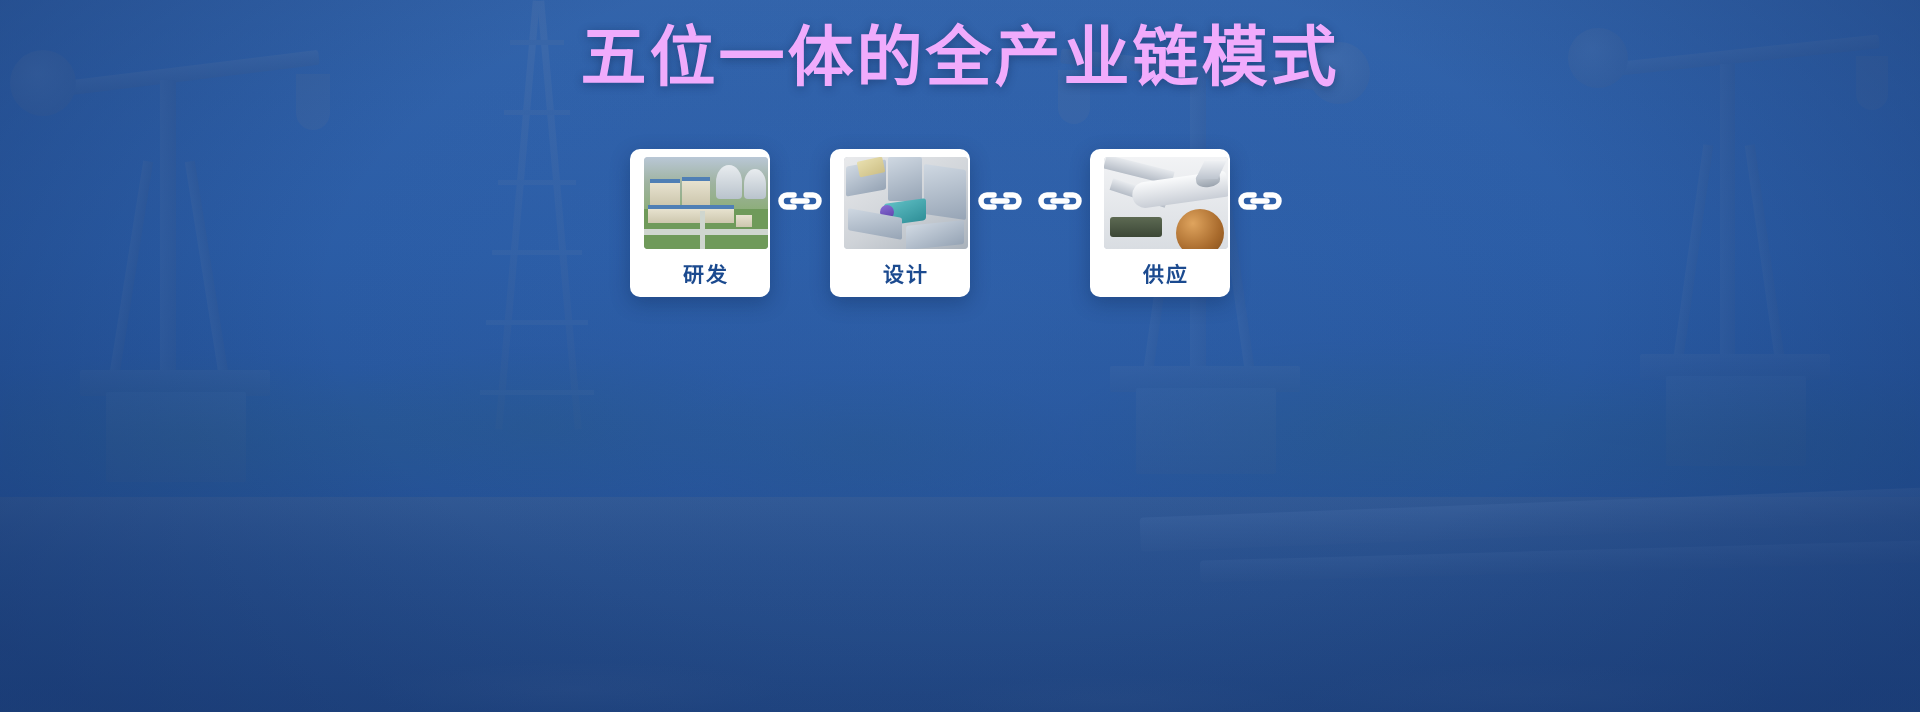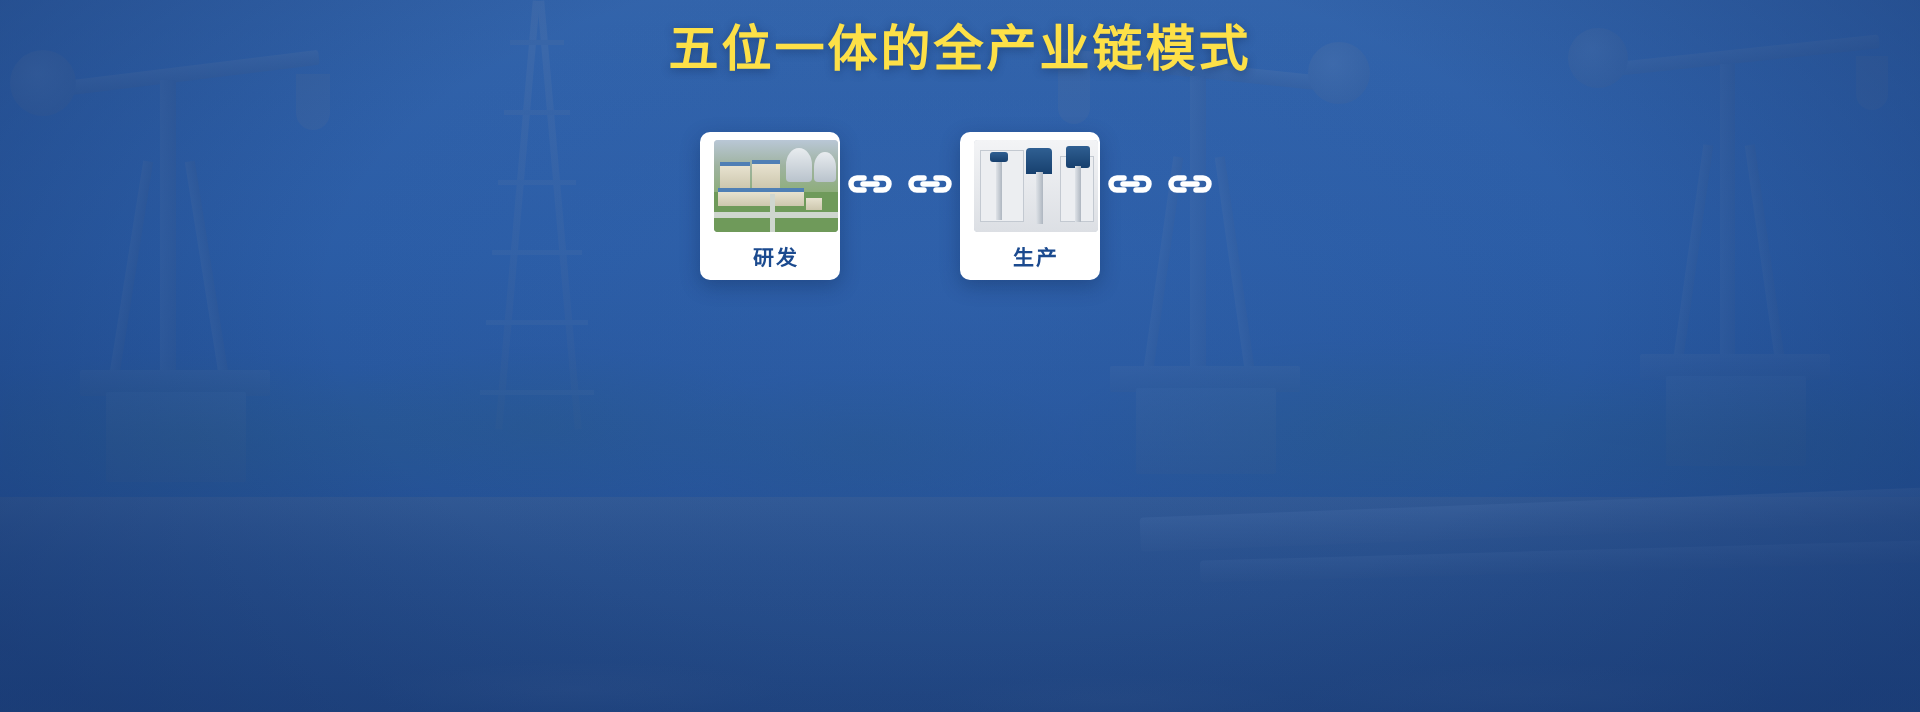--- a/index.html
+++ b/index.html
@@ -157,23 +157,23 @@
     font-size:26px;
     font-weight:bold;
     color:#ffffff;
     letter-spacing:2px;
     text-shadow:0 1px 5px rgba(10,30,70,.45);
     white-space:nowrap;
   }
 
   .main-title {
     margin-top:22px;
-    font-size:50px;
+    font-size:66px;
     font-weight:bold;
-    color:#fde047;
+    color:#f0abfc;
     letter-spacing:3px;
     line-height:1.08;
     text-shadow:0 2px 10px rgba(10,30,70,.40);
     white-space:nowrap;
   }
 
   
   .chain {
     margin-top:56px;
     display:flex;
@@ -350,57 +350,71 @@
       <div class="link-icon">
         <svg width="48" height="28" viewBox="0 0 48 28" aria-hidden="true">
           <g fill="none" stroke="#ffffff" stroke-width="5.5" stroke-linecap="round">
             <path d="M18 8 H11 a6 6 0 0 0 0 12 H18"></path>
             <path d="M30 8 H37 a6 6 0 0 1 0 12 H30"></path>
             <path d="M17 14 H31"></path>
           </g>
         </svg>
       </div>
 
+      <div class="card">
+        <div class="card-thumb">
+          <div class="thumb-cad">
+            <div class="blk" style="left:2px;  top:6px;  width:40px; height:30px; transform:skewY(-10deg);"></div>
+            <div class="yellow" style="left:14px; top:2px;  width:26px; height:16px; transform:rotate(-12deg);"></div>
+            <div class="blk" style="left:44px; top:0px;  width:34px; height:44px;"></div>
+            <div class="blk" style="left:80px; top:10px; width:42px; height:50px; transform:skewY(8deg);"></div>
+            <div class="teal" style="left:40px; top:44px; width:42px; height:22px; transform:skewY(-8deg);"></div>
+            <div class="purple" style="left:36px; top:48px; width:14px; height:14px;"></div>
+            <div class="blk" style="left:4px;  top:56px; width:54px; height:22px; transform:skewY(10deg);"></div>
+            <div class="blk" style="left:62px; top:66px; width:58px; height:24px; transform:skewY(-6deg);"></div>
+          </div>
+        </div>
+        <div class="card-label">设计</div>
+      </div>
 
       <div class="link-icon">
         <svg width="48" height="28" viewBox="0 0 48 28" aria-hidden="true">
           <g fill="none" stroke="#ffffff" stroke-width="5.5" stroke-linecap="round">
             <path d="M18 8 H11 a6 6 0 0 0 0 12 H18"></path>
             <path d="M30 8 H37 a6 6 0 0 1 0 12 H30"></path>
             <path d="M17 14 H31"></path>
           </g>
         </svg>
       </div>
 
-      <div class="card">
-        <div class="card-thumb">
-          <div class="thumb-prod">
-            <div class="plate" style="left:6px;  top:10px; width:44px; height:72px;"></div>
-            <div class="plate" style="left:86px; top:16px; width:34px; height:66px;"></div>
-            <div class="navy" style="left:52px; top:8px;  width:26px; height:26px; border-radius:4px 4px 0 0;"></div>
-            <div class="stem" style="left:62px; top:32px; width:7px;  height:52px;"></div>
-            <div class="navy" style="left:92px; top:6px;  width:24px; height:22px;"></div>
-            <div class="stem" style="left:101px;top:26px; width:6px;  height:56px;"></div>
-            <div class="stem" style="left:22px; top:18px; width:6px;  height:62px;"></div>
-            <div class="navy" style="left:16px; top:12px; width:18px; height:10px;"></div>
-          </div>
-        </div>
-        <div class="card-label">生产</div>
-      </div>
 
       <div class="link-icon">
         <svg width="48" height="28" viewBox="0 0 48 28" aria-hidden="true">
           <g fill="none" stroke="#ffffff" stroke-width="5.5" stroke-linecap="round">
             <path d="M18 8 H11 a6 6 0 0 0 0 12 H18"></path>
             <path d="M30 8 H37 a6 6 0 0 1 0 12 H30"></path>
             <path d="M17 14 H31"></path>
           </g>
         </svg>
       </div>
 
+      <div class="card">
+        <div class="card-thumb">
+          <div class="thumb-supply">
+            <div class="wing" style="left:0px;  top:6px;  width:70px; height:14px; transform:rotate(14deg);"></div>
+            <div class="wing" style="left:6px;  top:30px; width:58px; height:12px; transform:rotate(18deg);"></div>
+            <div class="fuselage" style="left:28px; top:20px; width:96px; height:26px; transform:rotate(-8deg);"></div>
+            <div class="engine" style="left:92px; top:14px; width:24px; height:16px; transform:rotate(-8deg);"></div>
+            <div class="tail" style="left:96px; top:4px;  width:22px; height:18px; transform:skewX(-26deg);"></div>
+            <div class="globe" style="left:72px; top:52px; width:48px; height:48px;"></div>
+            <div class="wing" style="left:6px;  top:60px; width:52px; height:20px; background:linear-gradient(180deg,#5d6a53,#3c4736); border-radius:3px;"></div>
+          </div>
+        </div>
+        <div class="card-label">供应</div>
+      </div>
 
       <div class="link-icon">
         <svg width="48" height="28" viewBox="0 0 48 28" aria-hidden="true">
           <g fill="none" stroke="#ffffff" stroke-width="5.5" stroke-linecap="round">
             <path d="M18 8 H11 a6 6 0 0 0 0 12 H18"></path>
             <path d="M30 8 H37 a6 6 0 0 1 0 12 H30"></path>
             <path d="M17 14 H31"></path>
           </g>
         </svg>
       </div>

